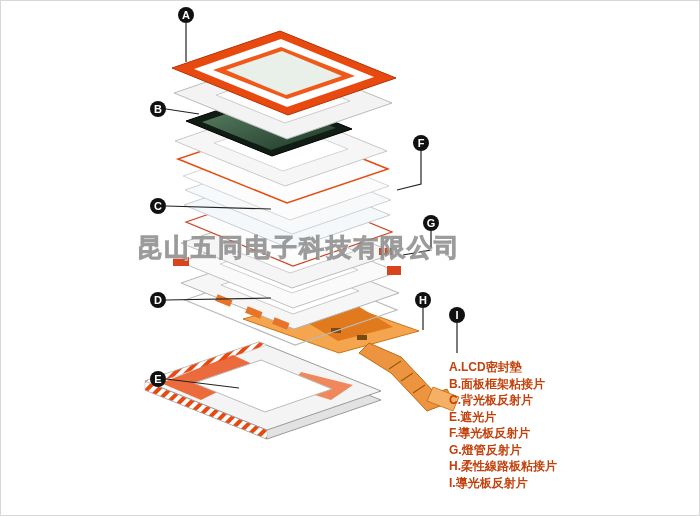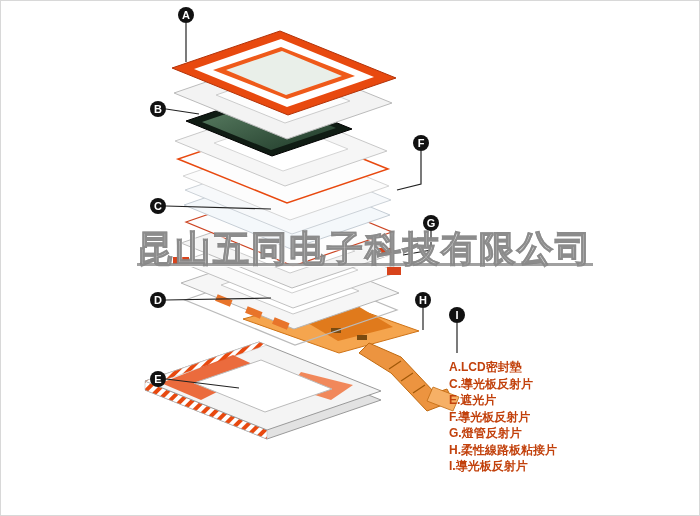--- a/index.html
+++ b/index.html
@@ -8,32 +8,31 @@
     width:700px;height:516px;
     background:#ffffff;
     border:1px solid #d8d8d8;
     box-sizing:border-box;
     overflow:hidden;
     font-family:"Liberation Sans","DejaVu Sans",sans-serif;
   }
   .diagram-svg{position:absolute;left:0;top:0;}
   .watermark{
     position:absolute;
-    left:136px;top:224px;
+    left:136px;top:230px;
     width:440px;
-    font-size:36px;
+    font-size:25px;
     font-weight:bold;
     letter-spacing:2px;
     white-space:nowrap;
     color:rgba(190,190,190,0.38);
     -webkit-text-stroke:1px rgba(130,130,130,0.75);
     text-shadow:1px 1px 0 rgba(255,255,255,0.9);
     pointer-events:none;
     z-index:5;
-    text-decoration:underline;
   }
   .legend{
     position:absolute;
     left:448px;top:358px;
     z-index:4;
     color:#c2410c;
     font-size:12px;
     font-weight:bold;
     line-height:16.5px;
   }
@@ -192,21 +191,22 @@
     <g>
       <circle cx="456" cy="314" r="8" fill="#111111"></circle>
       <text class="callout-letter" x="456" y="318">I</text>
     </g>
   </svg>
 
   <div class="watermark">昆山五同电子科技有限公司</div>
 
   <div class="legend">
     <div class="legend-item">A.LCD密封墊</div>
-    <div class="legend-item">C.導光板反射片</div>
+    <div class="legend-item">B.面板框架粘接片</div>
+    <div class="legend-item">C.背光板反射片</div>
     <div class="legend-item">E.遮光片</div>
     <div class="legend-item">F.導光板反射片</div>
     <div class="legend-item">G.燈管反射片</div>
     <div class="legend-item">H.柔性線路板粘接片</div>
     <div class="legend-item">I.導光板反射片</div>
   </div>
 
 </div>
 
 </body></html>

